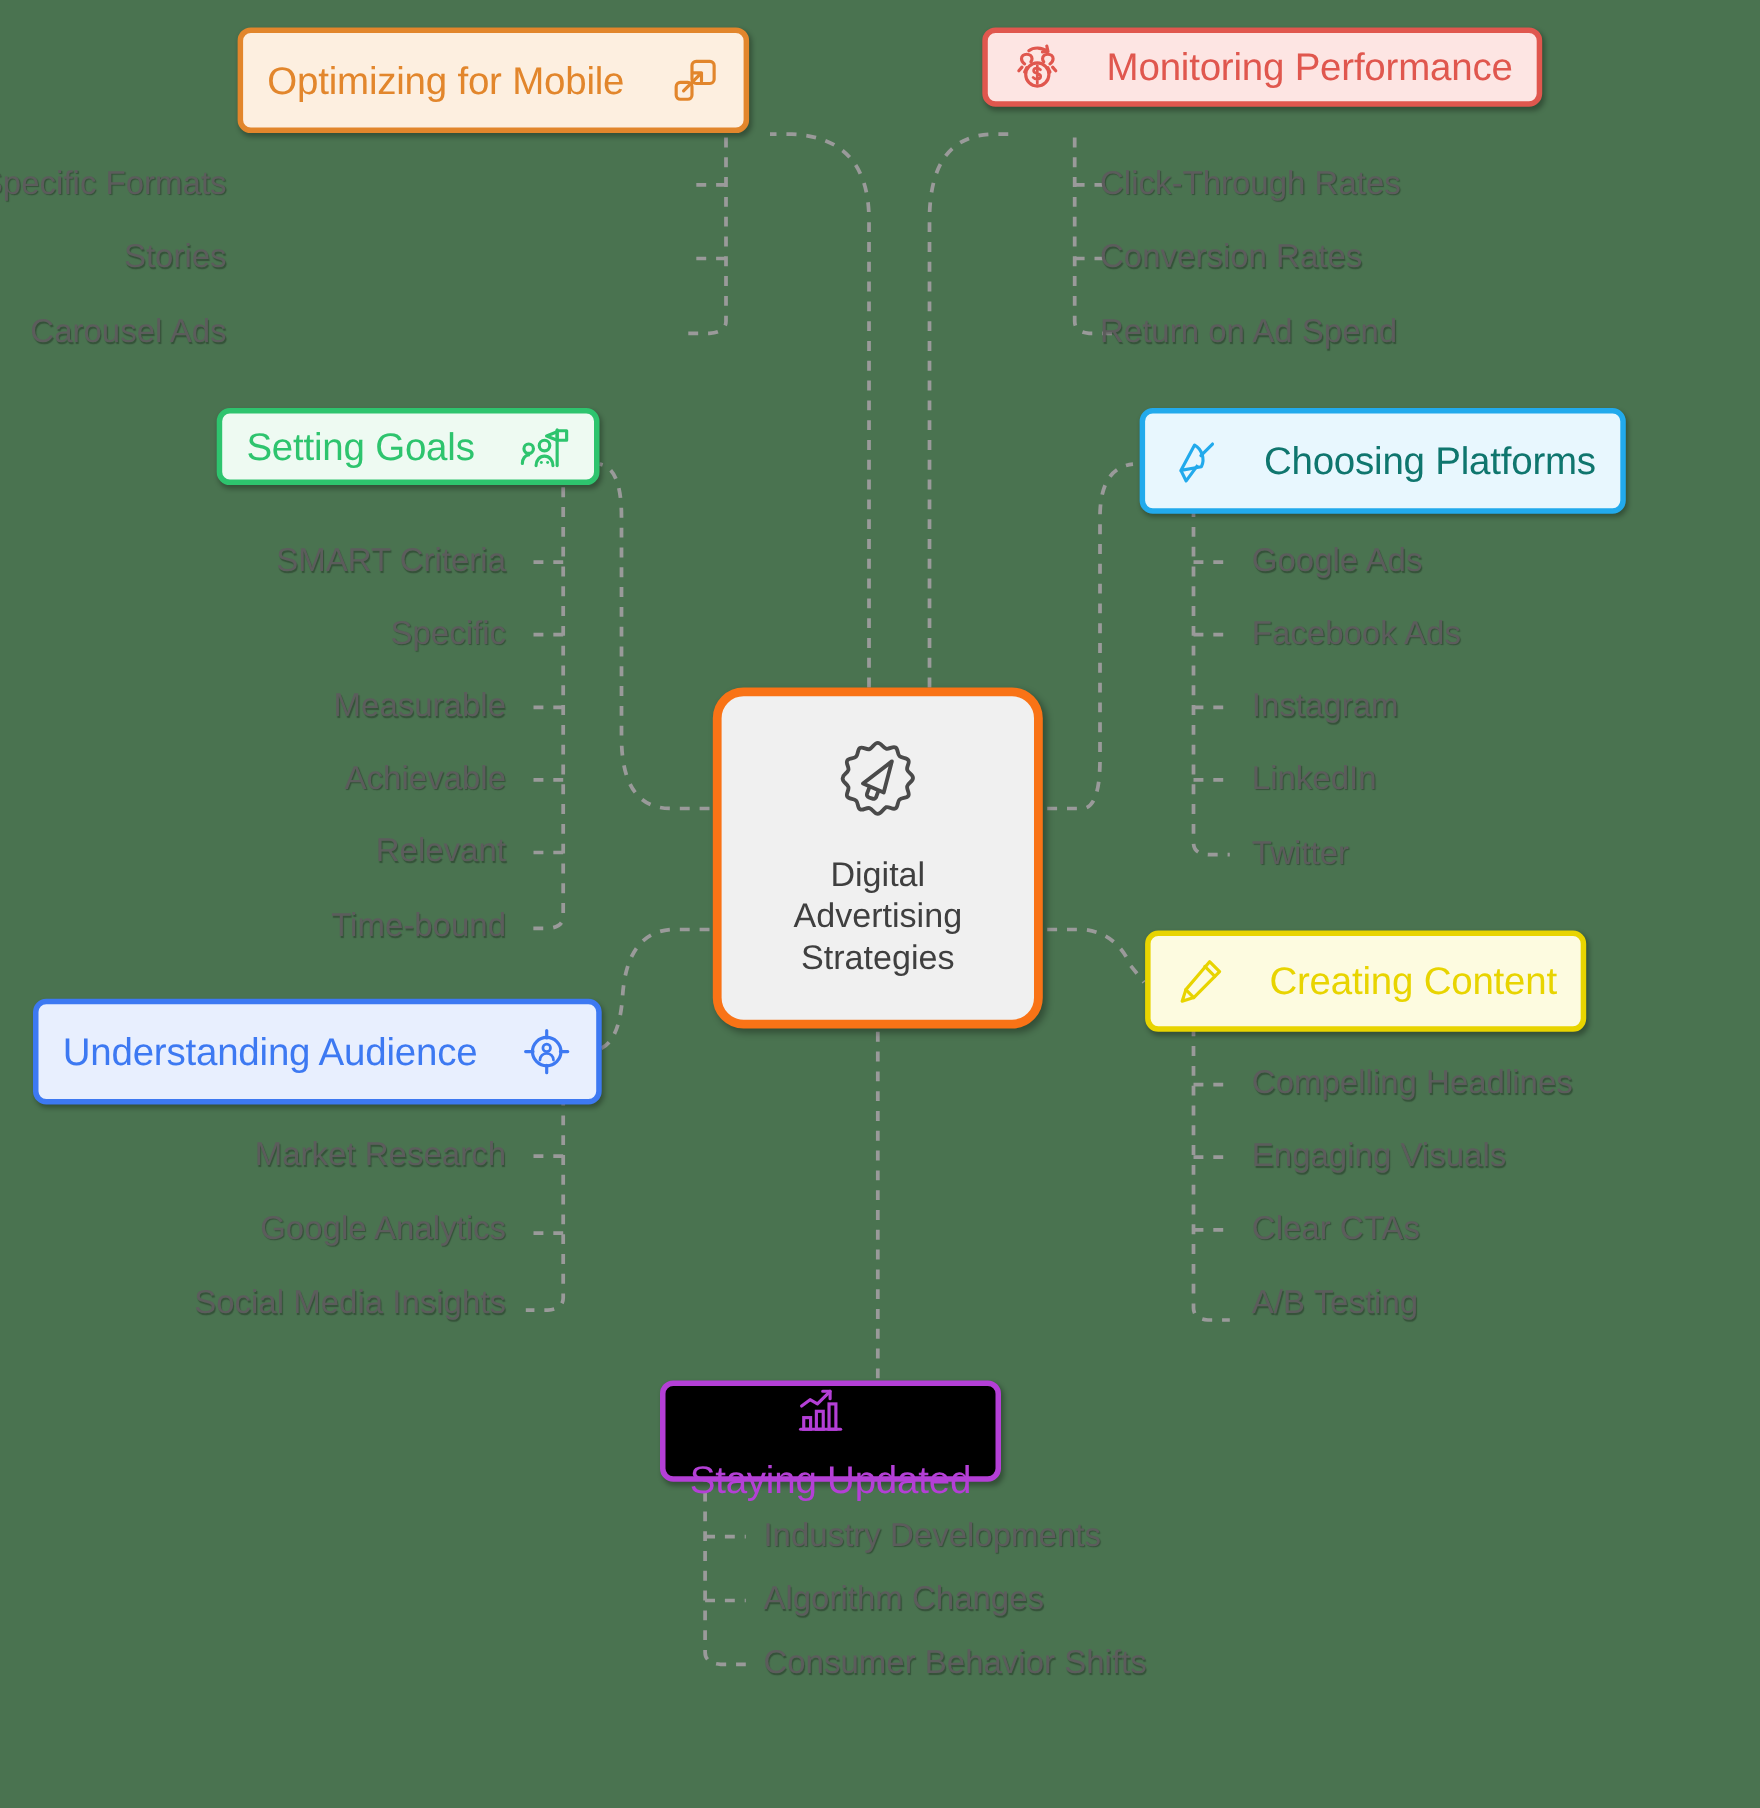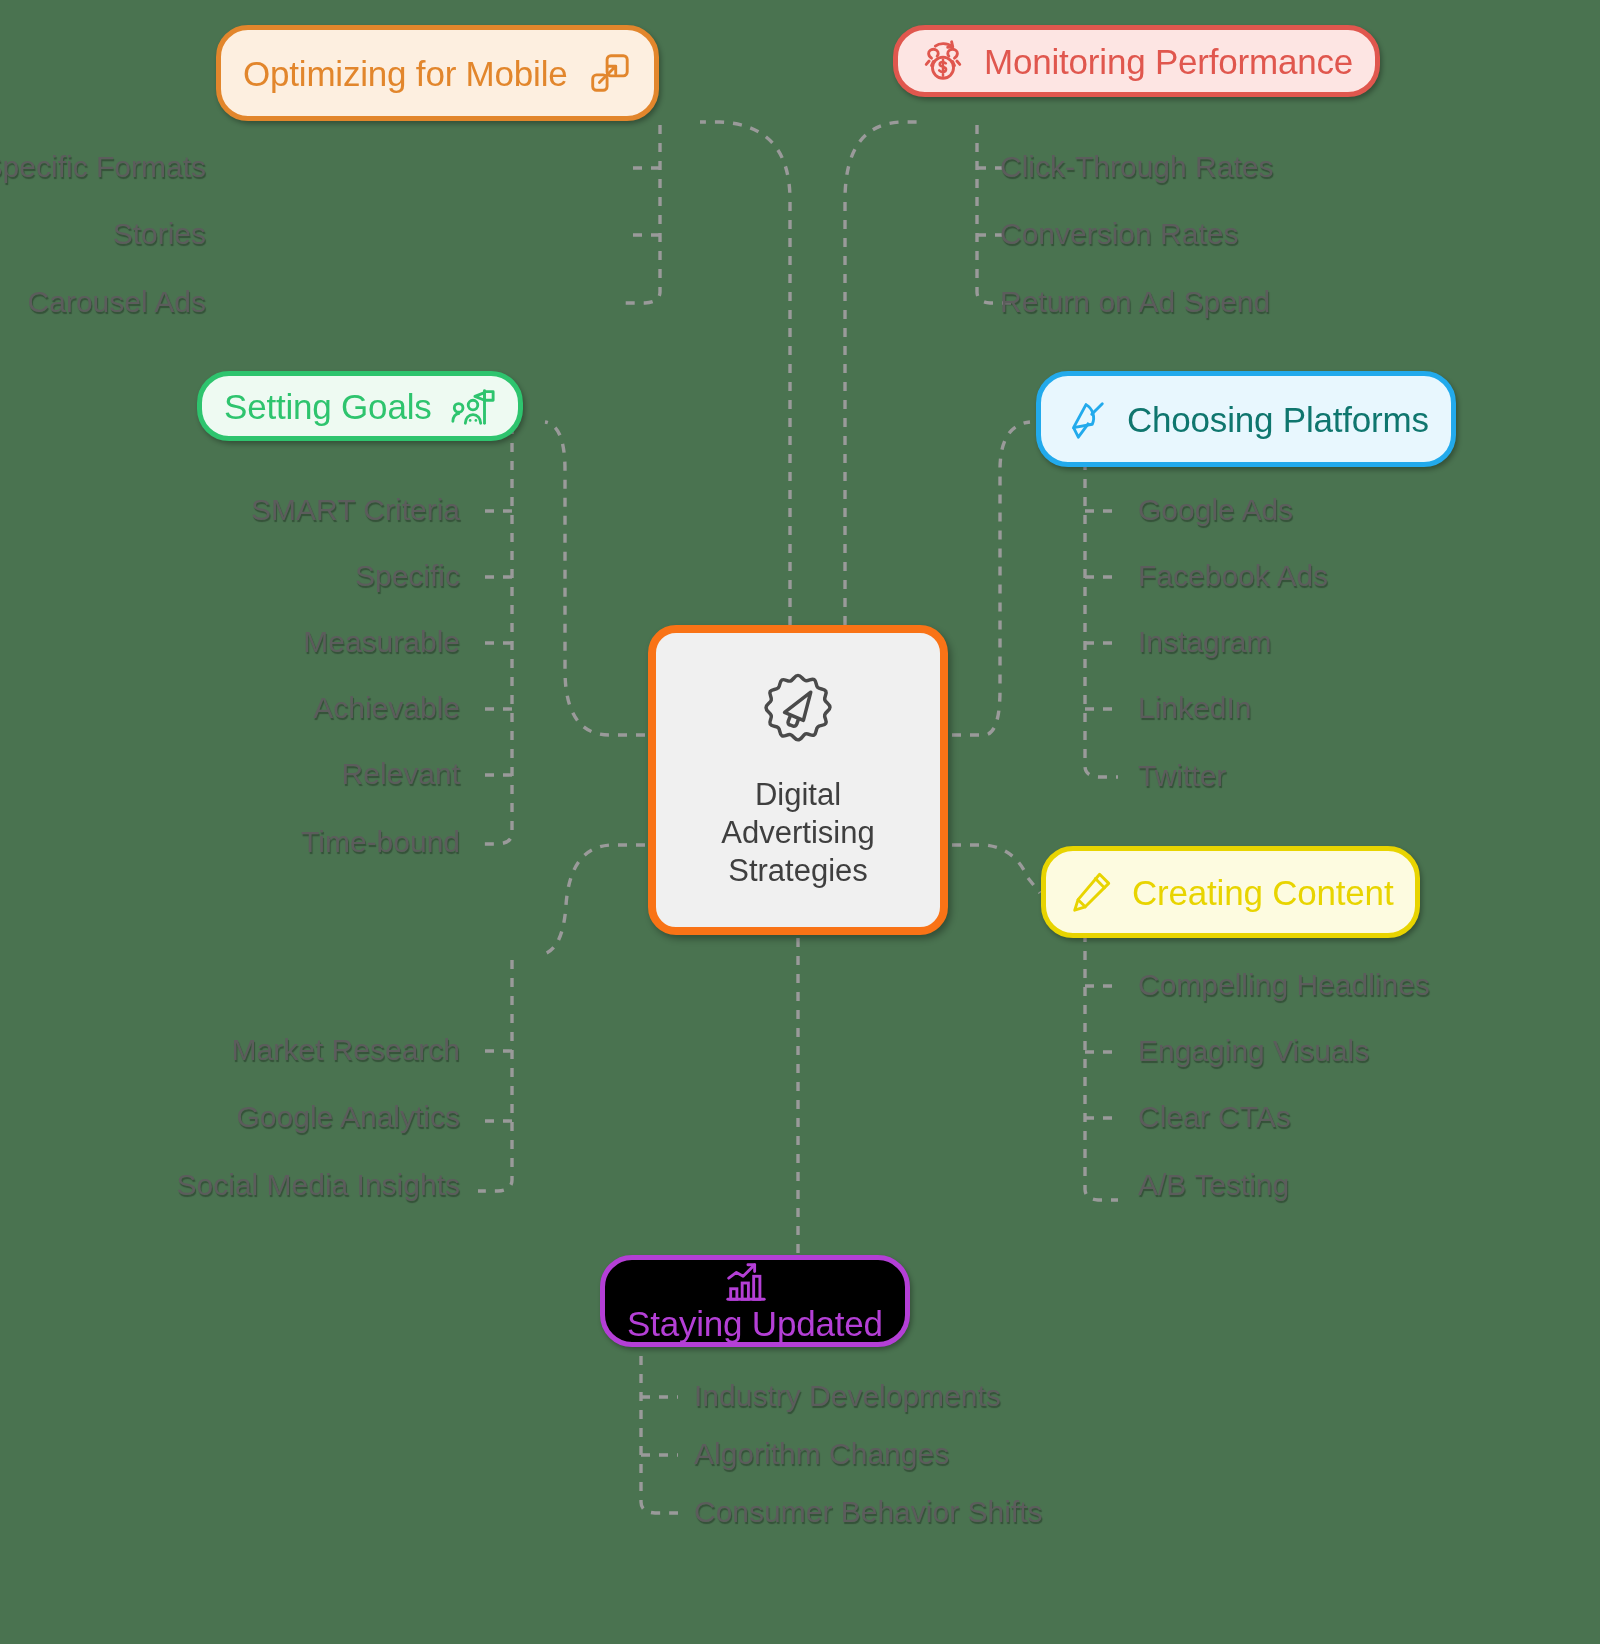--- a/index.html
+++ b/index.html
@@ -38,26 +38,27 @@
   #links path.stub {
     stroke-width: 3.4;
     stroke-dasharray: 9 9;
   }
   
   .branch {
     position: absolute;
     box-sizing: border-box;
     display: flex;
     align-items: center;
-    border-radius: 32px;
+    border-radius: 12px;
     border-style: solid;
     border-width: 5px;
     padding: 0 22px;
     white-space: nowrap;
     box-shadow: 2px 3px 5px rgba(0,0,0,0.30);
+    gap: 22px;
   }
   .branch .blabel {
     font-size: 35px;
     line-height: 1;
     letter-spacing: -0.2px;
   }
   .branch .bicon {
     display: block;
     width: 46px;
     height: 46px;
@@ -226,20 +227,29 @@
       <path d="M30 19 L41 8" fill="none" stroke="#22aaec" stroke-width="3" stroke-linecap="round"></path>
     </svg>
     <span class="blabel">Choosing Platforms</span>
   </div>
   <div class="leaf l" style="left:1138px; top:495px;"><span>Google Ads</span></div>
   <div class="leaf l" style="left:1138px; top:561px;"><span>Facebook Ads</span></div>
   <div class="leaf l" style="left:1138px; top:627px;"><span>Instagram</span></div>
   <div class="leaf l" style="left:1138px; top:693px;"><span>LinkedIn</span></div>
   <div class="leaf l" style="left:1138px; top:761px;"><span>Twitter</span></div>
 
+  <div class="branch icon-right" style="left:30px; top:908px; height:96px; color:#3d79f2; background:#e8effe; border-color:#3d79f2;">
+    <span class="blabel">Understanding Audience</span>
+    <svg class="bicon" viewBox="0 0 48 48">
+      <circle cx="24" cy="24" r="13.5" fill="none" stroke="#3d79f2" stroke-width="3"></circle>
+      <path d="M24 4 v7 M24 37 v7 M4 24 h7 M37 24 h7" fill="none" stroke="#3d79f2" stroke-width="3" stroke-linecap="round"></path>
+      <circle cx="24" cy="20.5" r="3.6" fill="none" stroke="#3d79f2" stroke-width="2.6"></circle>
+      <path d="M17.6 32 c0-3.6 2.9-6.2 6.4-6.2 s6.4 2.6 6.4 6.2" fill="none" stroke="#3d79f2" stroke-width="2.6" stroke-linecap="round"></path>
+    </svg>
+  </div>
   <div class="leaf r" style="right:1140px; top:1035px;"><span>Market Research</span></div>
   <div class="leaf r" style="right:1140px; top:1102px;"><span>Google Analytics</span></div>
   <div class="leaf r" style="right:1140px; top:1170px;"><span>Social Media Insights</span></div>
 
   <div class="branch icon-left" style="left:1041px; top:846px; height:92px; color:#e8d400; background:#fdfbe0; border-color:#e8d400;">
     <svg class="bicon" viewBox="0 0 48 48">
       <path d="M33 5.5 L42.5 15 L18 39.5 L7 43 L10.5 32 Z" fill="none" stroke="#e8d400" stroke-width="3" stroke-linejoin="round"></path>
       <path d="M28.5 10 L38 19.5" fill="none" stroke="#e8d400" stroke-width="3" stroke-linecap="round"></path>
       <path d="M10.5 32 L18 39.5" fill="none" stroke="#e8d400" stroke-width="3" stroke-linecap="round"></path>
     </svg>

